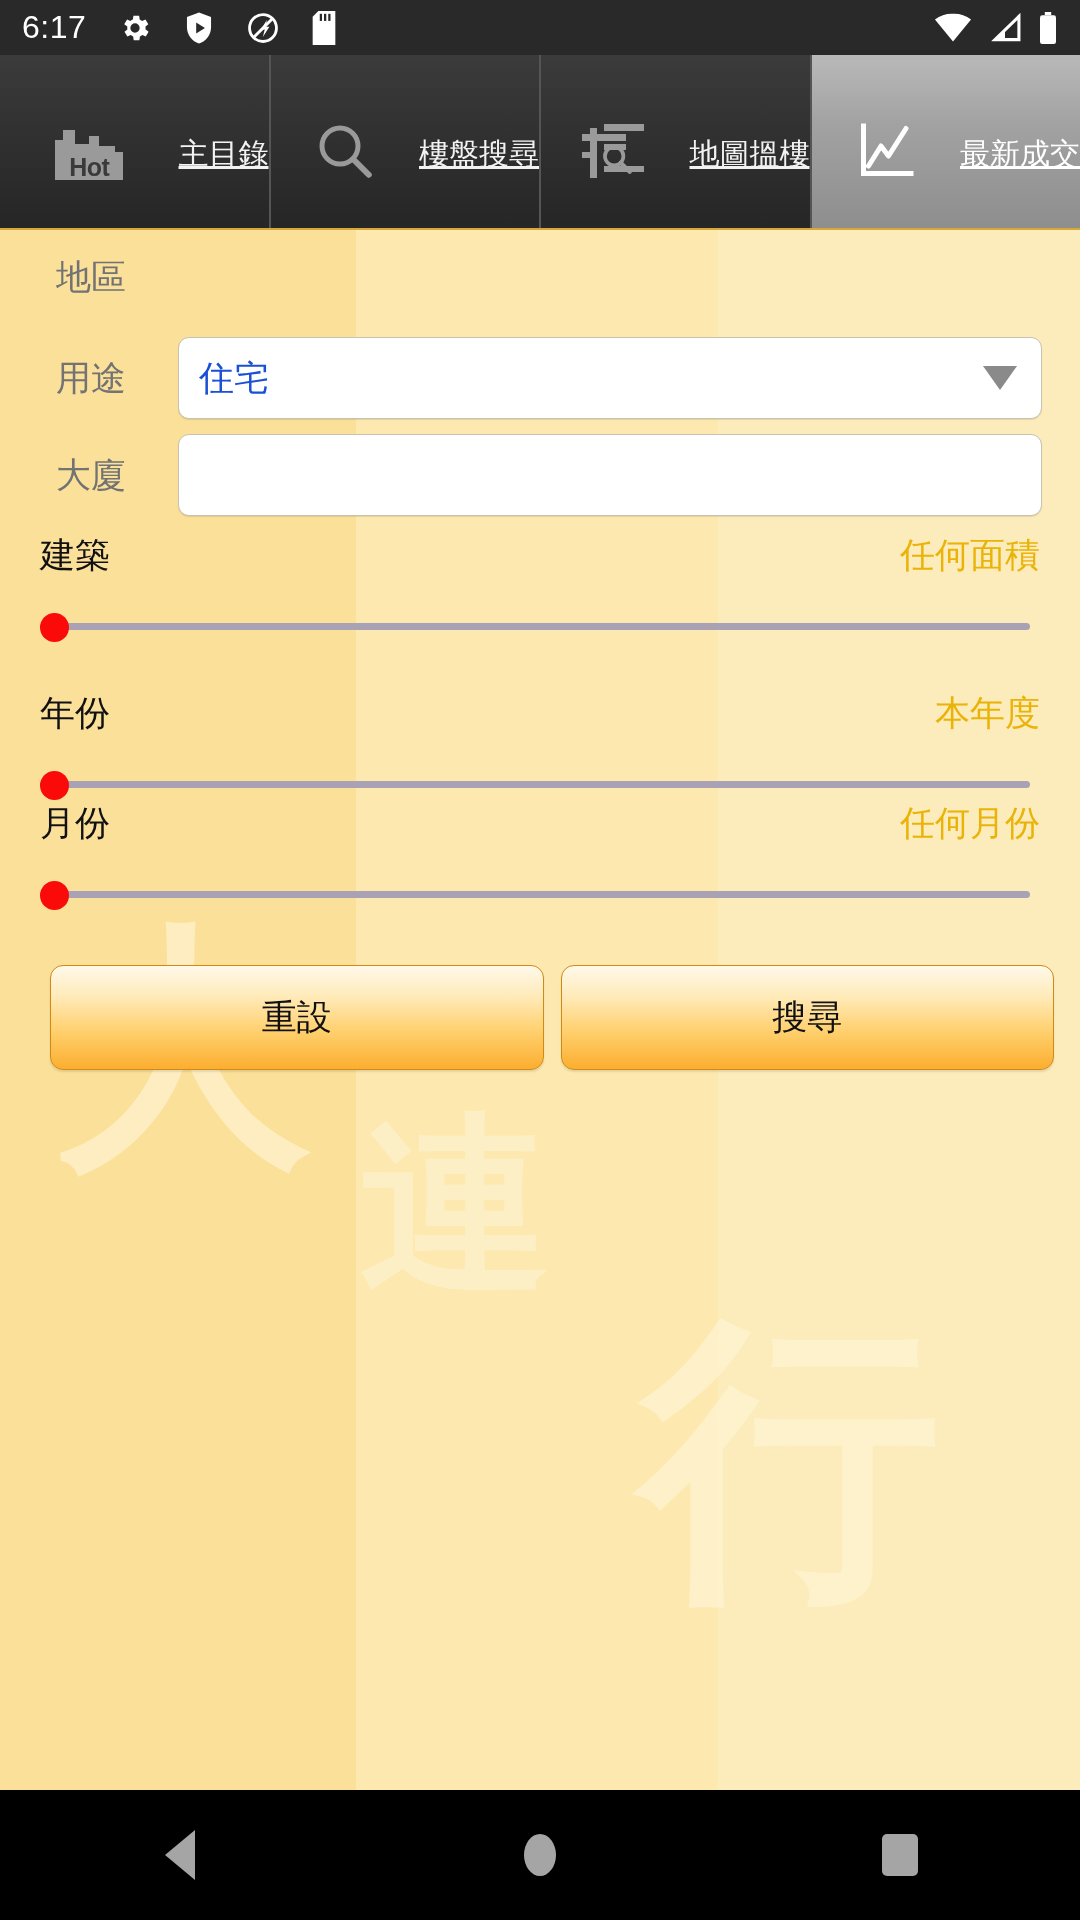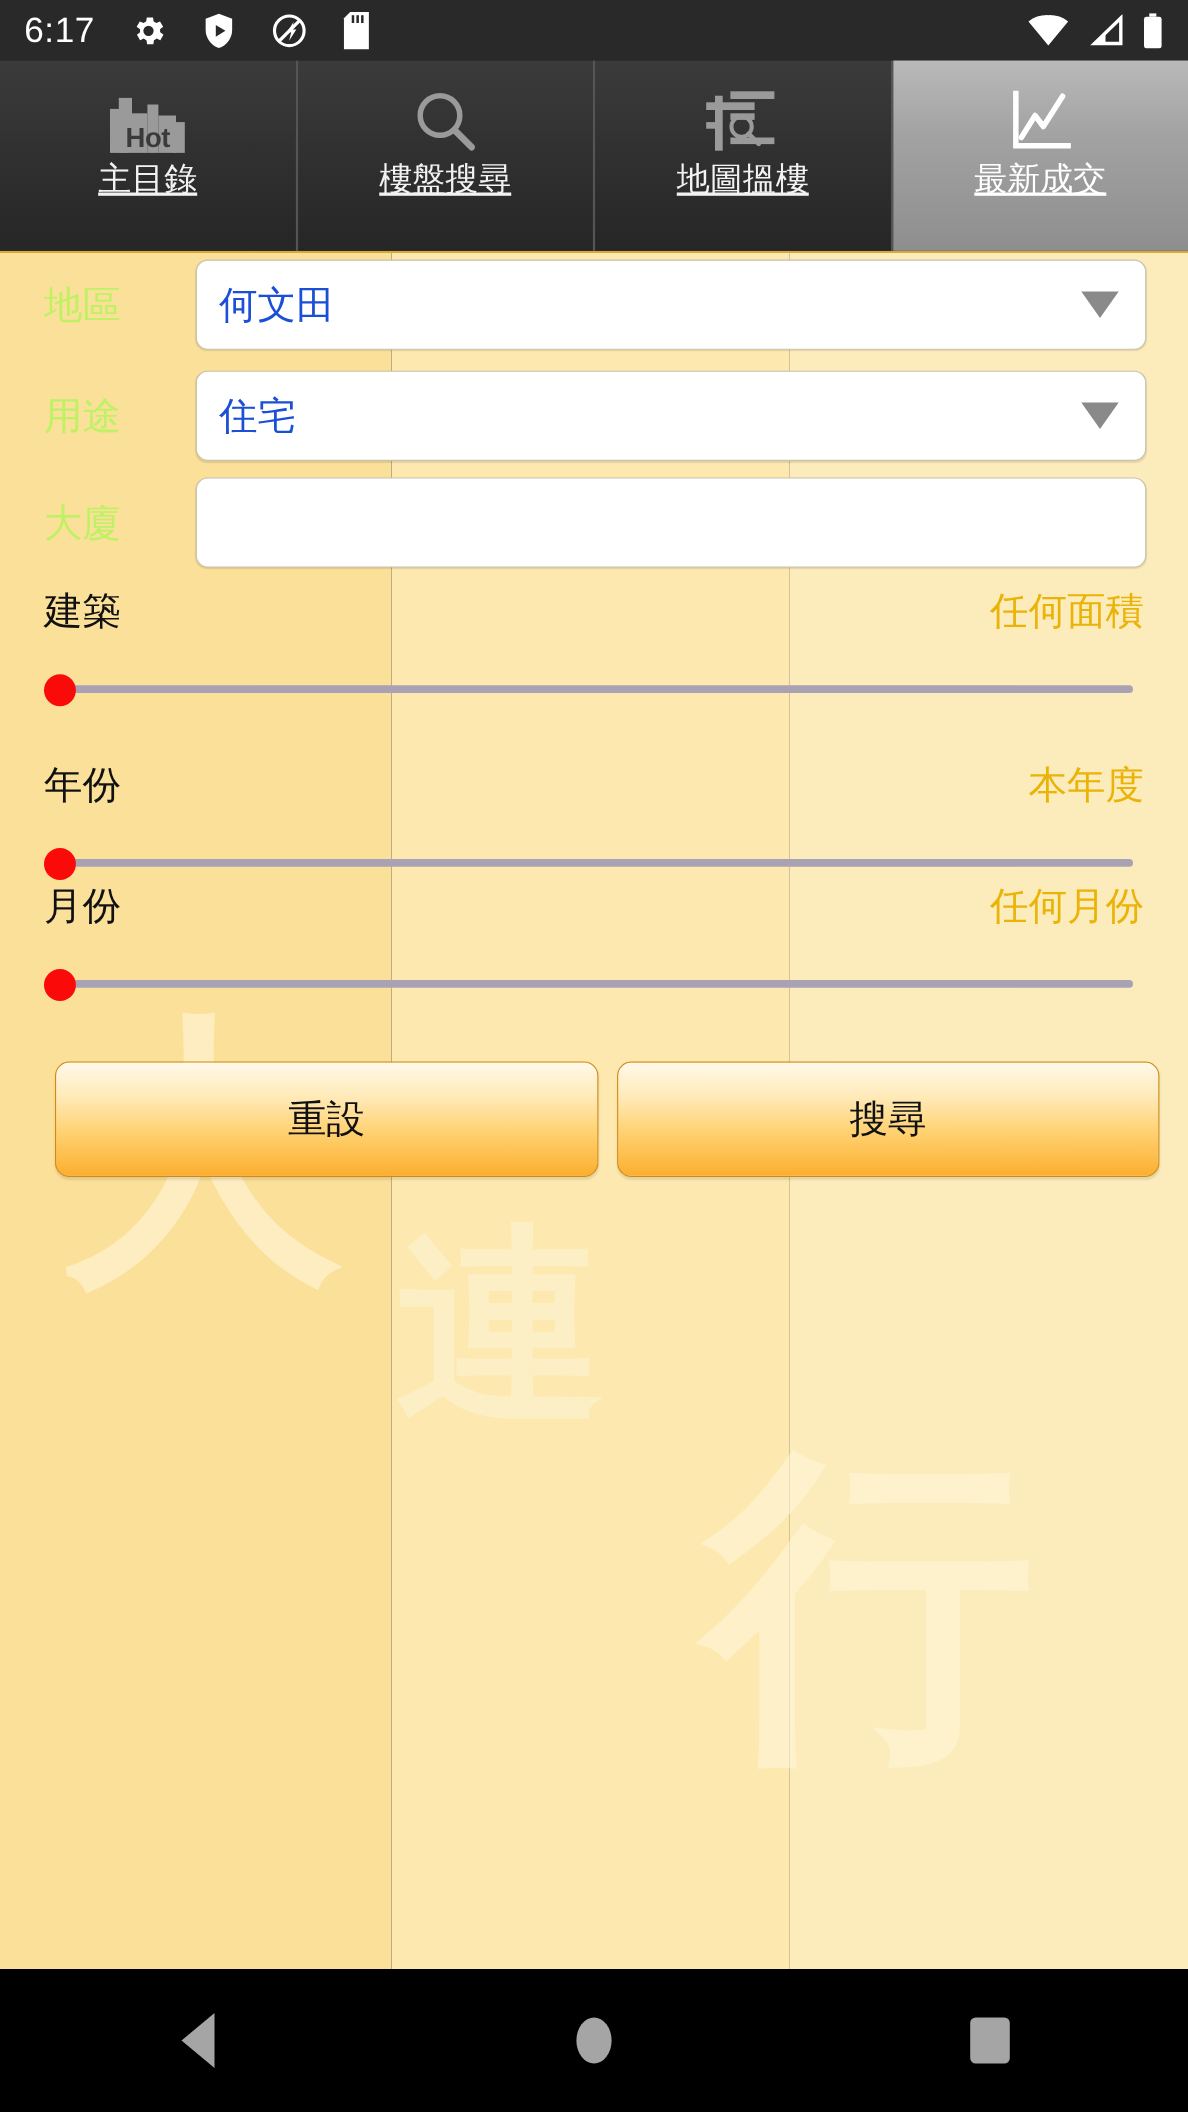--- a/index.html
+++ b/index.html
@@ -35,21 +35,21 @@
   #tabbar {
     position:absolute; top:55px; left:0;
     width:1080px; height:175px;
     display:flex;
     background:#2e2e2e;
     border-bottom:2px solid #d8a83a;
   }
   .tab {
     position:relative;
     flex:1 1 0;
-    display:flex; flex-direction:column;
+    display:flex; flex-direction:row;
     align-items:center; justify-content:flex-start;
     padding-top:24px;
     background:linear-gradient(180deg,#3b3b3b 0%,#313131 45%,#262626 100%);
     cursor:pointer;
   }
   .tab + .tab { border-left:2px solid #555; }
   .tab.selected {
     background:linear-gradient(180deg,#b9b9b9 0%,#a2a2a2 40%,#8e8e8e 100%);
   }
   .tab .ticon {
@@ -111,22 +111,22 @@
 
   .rows { position:absolute; left:0; top:0; width:1080px; }
 
   
   .frow {
     position:absolute; left:0; width:1080px;
     display:flex; align-items:center;
   }
   .flabel {
     width:178px; flex:0 0 178px;
-    padding-left:40px;
-    color:#bef264; font-size:35px;
+    padding-left:56px;
+    color:#737373; font-size:35px;
     font-family:"DejaVu Sans","Liberation Sans",sans-serif;
   }
   .fctl { flex:1 1 auto; padding-right:38px; }
 
   .select {
     position:relative;
     height:82px;
     background:#ffffff;
     border:1px solid #c8c3ae;
     border-radius:11px;
@@ -346,26 +346,20 @@
     <div class="bandR"></div>
 
     <div class="wm" id="wm1">大</div>
     <div class="wm" id="wm2">連</div>
     <div class="wm" id="wm3">行</div>
 
     <div class="rows">
 
       <div class="frow" style="top:-8px; height:110px;">
         <div class="flabel">地區</div>
-        <div class="fctl">
-          <div class="select">
-            <span class="val">何文田</span>
-            <span class="caret"></span>
-          </div>
-        </div>
       </div>
 
       <div class="frow" style="top:93px; height:110px;">
         <div class="flabel">用途</div>
         <div class="fctl">
           <div class="select">
             <span class="val">住宅</span>
             <span class="caret"></span>
           </div>
         </div>

